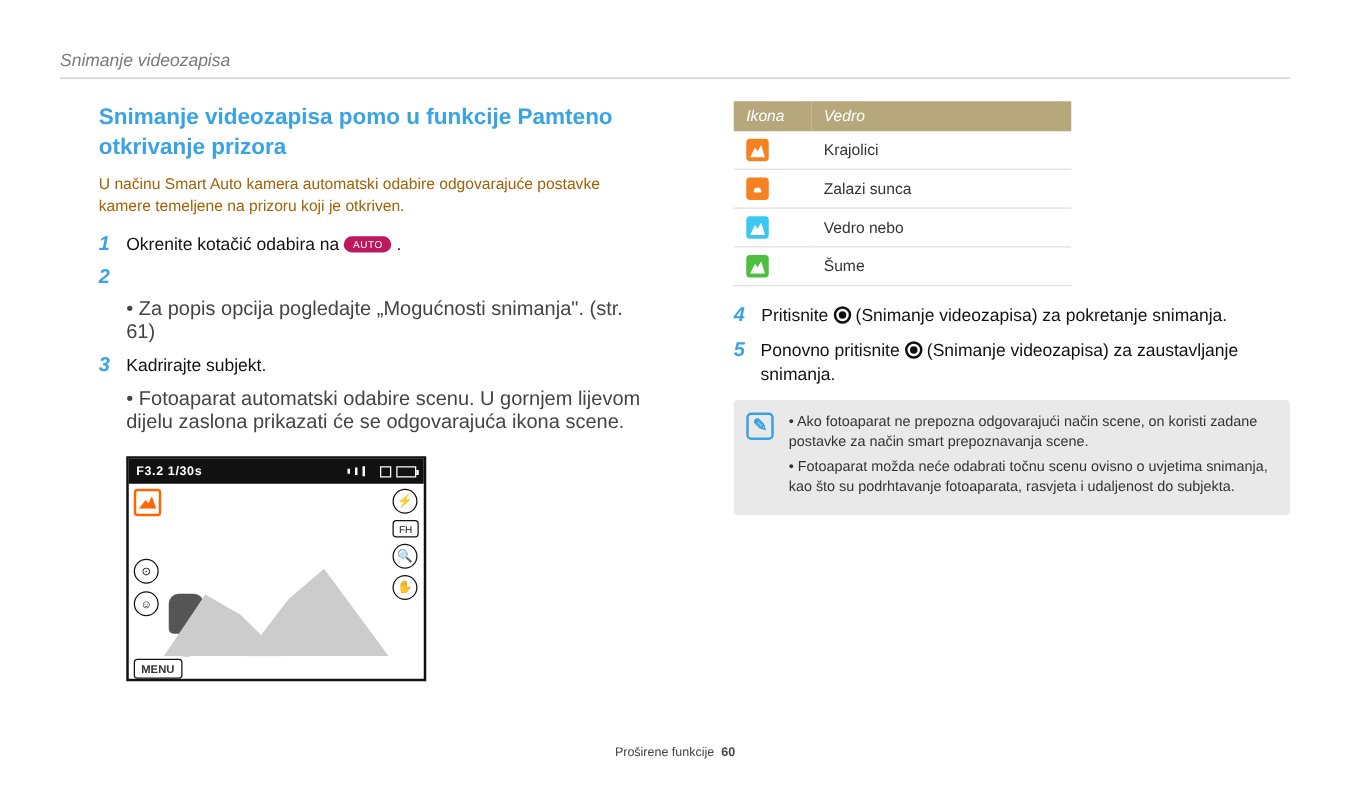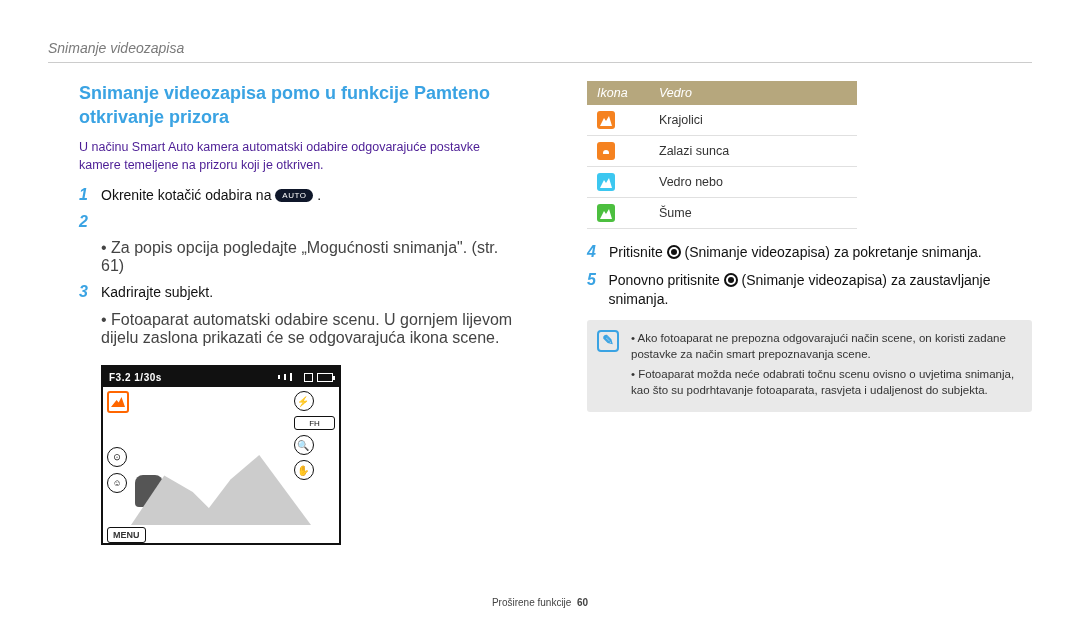--- a/index.html
+++ b/index.html
@@ -3,45 +3,45 @@
 <meta charset="utf-8">
 <style>
   * { box-sizing: border-box; margin: 0; padding: 0; }
   html, body { width: 1080px; height: 630px; font-family: Arial, Helvetica, sans-serif; color: #333; background: #fff; }
   .page { padding: 40px 48px 20px 48px; position: relative; height: 100%; }
   .running-header { color: #7a7a7a; font-size: 14px; font-style: italic; margin-bottom: 6px; }
   .hr { border: none; border-top: 1px solid #ccc; margin-bottom: 18px; }
   .cols { display: flex; gap: 32px; }
   .col { flex: 1; margin-left: 31px; }
   .title { color: #3aa3e3; font-size: 18px; line-height: 1.35; margin-bottom: 8px; }
-  .body { font-size: 12.5px; line-height: 1.45; color: #4c1d95; margin-bottom: 12px; }
+  .body { font-size: 12.5px; line-height: 1.45; color: #a16207; margin-bottom: 12px; }
   .step { display: flex; gap: 10px; margin: 8px 0; align-items: baseline; }
   .step-num { color: #3aa3e3; font-style: italic; font-weight: bold; font-size: 16px; width: 12px; }
   .step-text { font-size: 14px; color: #111; line-height: 1.4; }
   .sub { font-size: 16px; color: #444; margin-left: 22px; margin-top: 2px; }
   .sub::before { content: "• "; }
-  .auto-pill { display: inline-block; background: #0f172a; color: #fff; border-radius: 10px; font-size: 8px; padding: 1px 7px; vertical-align: 2px; letter-spacing: 0.5px; }
+  .auto-pill { display: inline-block; background: #be185d; color: #fff; border-radius: 10px; font-size: 8px; padding: 1px 7px; vertical-align: 2px; letter-spacing: 0.5px; }
   .rec-circle { display: inline-block; width: 14px; height: 14px; border: 2px solid #111; border-radius: 50%; vertical-align: -2px; position: relative; }
   .rec-circle::after { content: ""; position: absolute; width: 6px; height: 6px; background: #111; border-radius: 50%; left: 2px; top: 2px; }
 
   .viewfinder { width: 240px; height: 180px; border: 2px solid #111; margin: 18px 0 0 22px; position: relative; background: #fff; }
   .vf-top { height: 20px; background: #111; color: #fff; font-size: 10px; display: flex; align-items: center; justify-content: space-between; padding: 0 6px; font-weight: bold; letter-spacing: 0.5px; gap: 36px; }
   .vf-top-right { display: flex; gap: 4px; align-items: center; }
   .sig-bar { width: 2px; background: #fff; display: inline-block; }
   .batt { width: 16px; height: 9px; border: 1px solid #fff; position: relative; }
   .batt::after { content: ""; position: absolute; right: -3px; top: 2px; width: 2px; height: 4px; background: #fff; }
   .batt-fill { width: 10px; height: 5px; background: #fff; margin: 1px; }
   .vf-scene { position: relative; height: 160px; overflow: hidden; }
   .vf-icon-tl { position: absolute; left: 4px; top: 4px; width: 22px; height: 22px; border: 2px solid #f60; border-radius: 3px; background: #fff; display: flex; align-items: center; justify-content: center; }
   .vf-icon-tl-inner { width: 14px; height: 10px; background: #f60; clip-path: polygon(0 100%,40% 30%,55% 55%,75% 0,100% 100%); }
   .vf-side-icons { position: absolute; left: 4px; top: 60px; display: flex; flex-direction: column; gap: 6px; }
   .side-ic { width: 20px; height: 20px; border: 1.5px solid #111; border-radius: 50%; display: flex; align-items: center; justify-content: center; font-size: 9px; color: #111; background: #fff; }
   .vf-right-icons { position: absolute; right: 4px; top: 4px; display: flex; flex-direction: column; gap: 5px; }
   .round-ic { width: 20px; height: 20px; border: 1.5px solid #111; border-radius: 50%; display: flex; align-items: center; justify-content: center; font-size: 10px; font-weight: bold; color: #111; background: #fff; }
-  .rect-ic { width: 41px; height: 14px; border: 1.5px solid #111; border-radius: 3px; display: flex; align-items: center; justify-content: center; font-size: 8px; color: #111; background: #fff; }
+  .rect-ic { width: 21px; height: 14px; border: 1.5px solid #111; border-radius: 3px; display: flex; align-items: center; justify-content: center; font-size: 8px; color: #111; background: #fff; }
   .mountains { position: absolute; left: 28px; right: 28px; bottom: 22px; height: 60px; }
   .mt { position: absolute; bottom: 0; background: #ccc; }
   .mt1 { left: 0; width: 95px; height: 55px; clip-path: polygon(0 100%,35% 10%,65% 40%,100% 100%); }
   .mt2 { right: 0; width: 115px; height: 70px; clip-path: polygon(0 100%,30% 35%,55% 0,100% 100%); }
   .tree { position: absolute; left: 32px; bottom: 22px; width: 28px; height: 50px; }
   .tree-top { width: 28px; height: 32px; background: #555; border-radius: 8px 8px 4px 4px; }
   .tree-trunk { width: 6px; height: 18px; background: #555; margin: 0 auto; }
   .menu-btn { position: absolute; left: 4px; bottom: 4px; background: #fff; border: 1.5px solid #111; border-radius: 3px; font-size: 9px; font-weight: bold; padding: 2px 5px; }
 
   table.icon-table { border-collapse: collapse; width: 270px; margin-bottom: 14px; }

